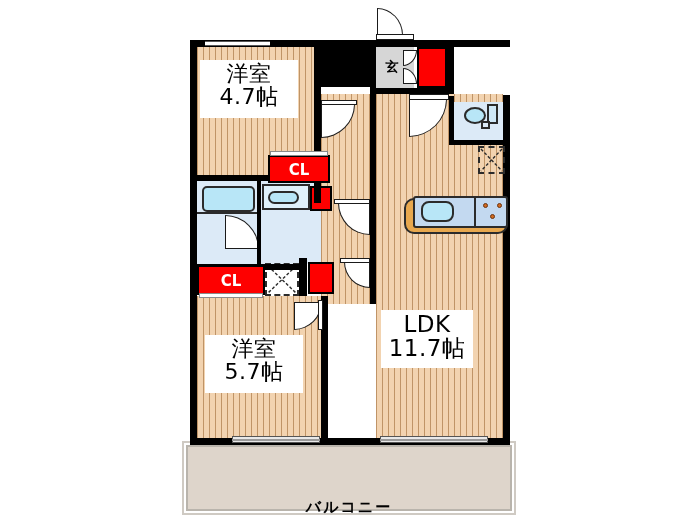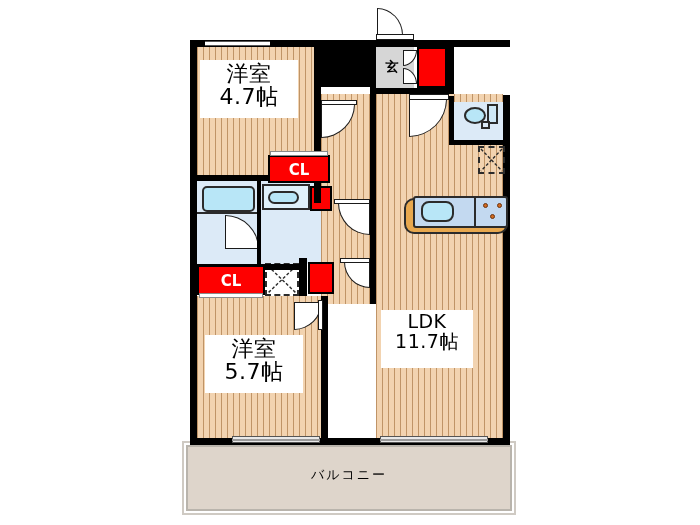--- a/index.html
+++ b/index.html
@@ -26,24 +26,24 @@
   .wall{background:#000000;}
   .redbox{background:#fe0000;border:2px solid #000;}
 
   
   .label{
     position:absolute;background:#ffffff;color:#000;
     text-align:center;line-height:1.05;white-space:pre-line;
     font-family:"DejaVu Sans","Liberation Sans",sans-serif;
   }
   .lbl-room{font-size:22px;font-weight:400;letter-spacing:.5px;}
-  .lbl-ldk{font-size:19px;font-weight:400;letter-spacing:.5px;}
+  .lbl-ldk{font-size:23px;font-weight:400;letter-spacing:.5px;}
   .lbl-cl{font-size:15px;font-weight:700;color:#ffffff;background:transparent;}
   .lbl-gen{font-size:13px;font-weight:700;background:transparent;}
-  .lbl-balcony{font-size:13px;font-weight:400;background:transparent;letter-spacing:2px;}
+  .lbl-balcony{font-size:15px;font-weight:700;background:transparent;letter-spacing:2px;margin-top:32px;}
 
   
   .door-arc{border:1.6px solid #1a1a1a;background:#ffffff;}
   .arc-br{border-radius:0 0 100% 0;}   
   .arc-bl{border-radius:0 0 0 100%;}   
   .arc-tr{border-radius:0 100% 0 0;}   
 
   .door-leaf{background:#ffffff;border:1.5px solid #1a1a1a;}
 
   

